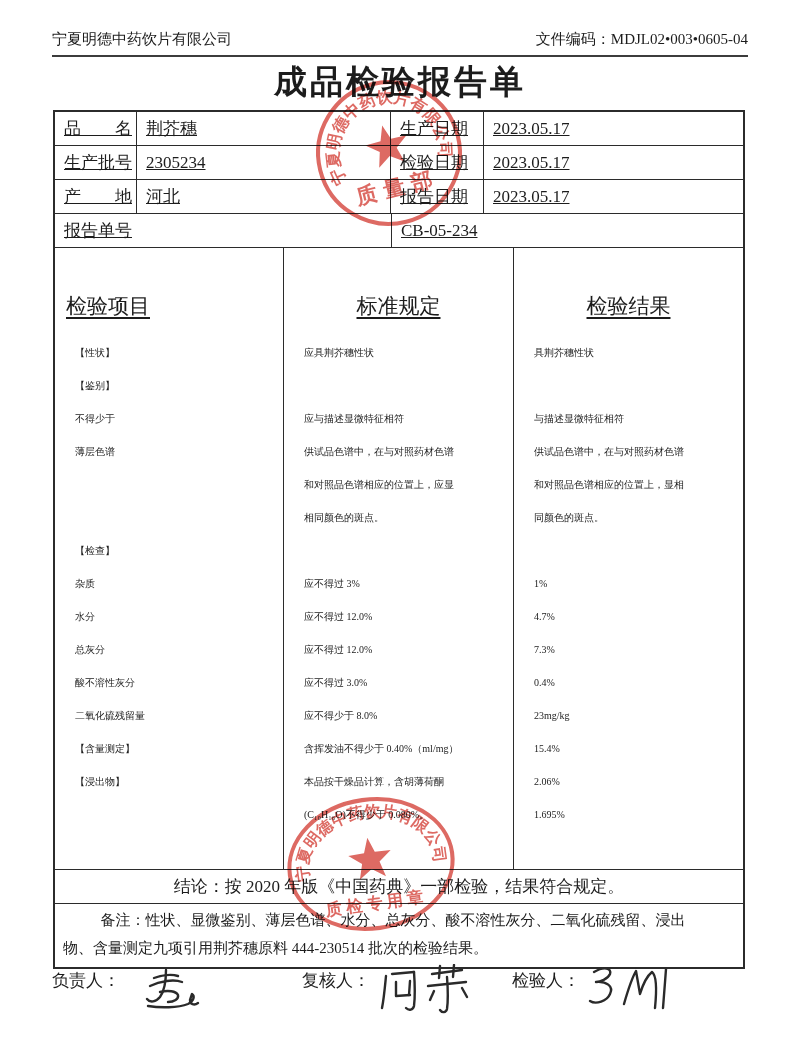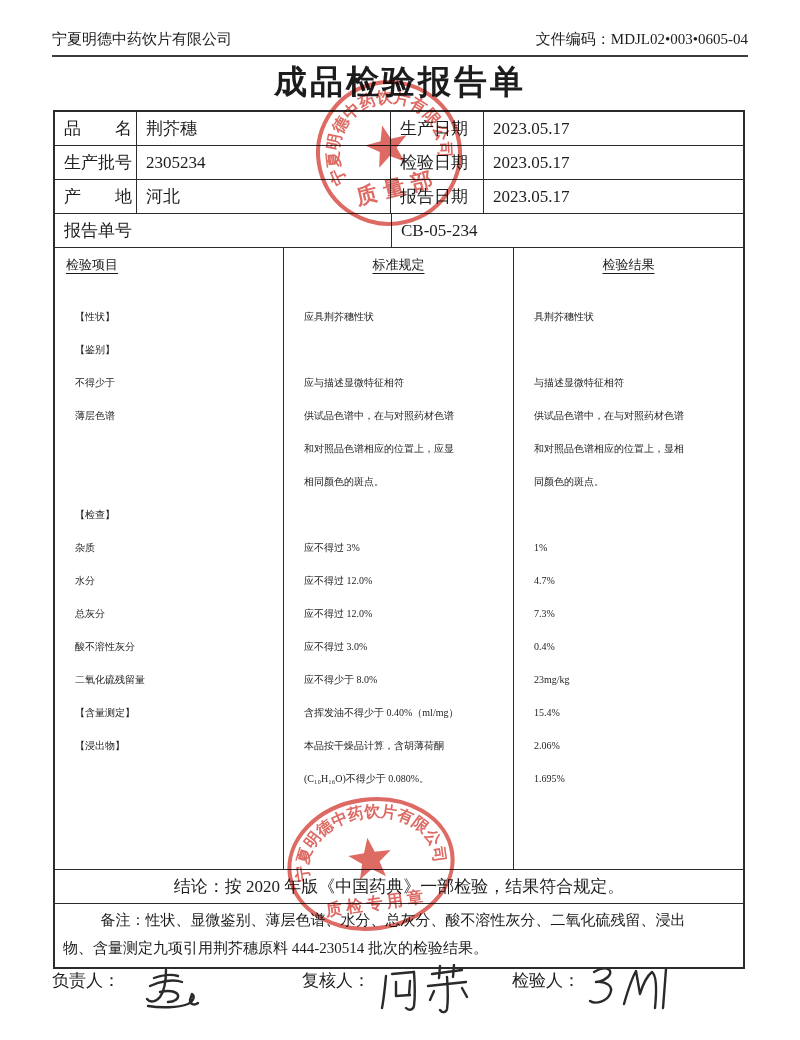--- a/index.html
+++ b/index.html
@@ -20,38 +20,38 @@
   .title {
     position:absolute; left:0; right:0; top:60px;
     text-align:center; font-size:33px; font-weight:bold; letter-spacing:3px;
   }
 
   
   .doc-table {
     position:absolute; left:53px; top:110px; width:692px;
     border:2px solid #2b2b2b; background:transparent;
   }
-  .row { display:flex; border-bottom:1px solid #2b2b2b; }
+  .row { display:flex; border-bottom:1px solid #2b2b2b;text-decoration:underline; }
   .cell { padding:0 9px; line-height:33px; height:33px; font-size:17px;
           white-space:nowrap; overflow:hidden; }
   .br { border-right:1px solid #2b2b2b; }
   .w-lab  { width:82px; }
   .w-val1 { width:254px; }
   .w-lab2 { width:93px; }
   .w-val2 { flex:1; }
   .w-rep1 { width:337px; }
   .w-rep2 { flex:1; }
 
   
   .insp { display:flex; height:622px; border-bottom:1px solid #2b2b2b; }
   .icol { padding-top:8px; }
   .icol-1 { width:229px; border-right:1px solid #2b2b2b; }
   .icol-2 { width:230px; border-right:1px solid #2b2b2b; }
   .icol-3 { flex:1; }
-  .col-head { height:44px; font-size:13px; }
+  .col-head { height:44px; font-size:21px;margin-top:36px; }
   .col-head.left { text-align:left; padding-left:11px; }
   .col-head.center { text-align:center; }
   .col-head .ul { text-decoration:underline; text-underline-offset:4px; }
   .ln { height:33px; line-height:33px; font-size:10px; padding:0 20px;
         white-space:nowrap; overflow:visible; }
 
   
   .concl { height:34px; line-height:34px; text-align:center; font-size:17px;
            border-bottom:1px solid #2b2b2b; }
   .remark { padding:2px 8px 5px 8px; font-size:15px; line-height:28px; }

